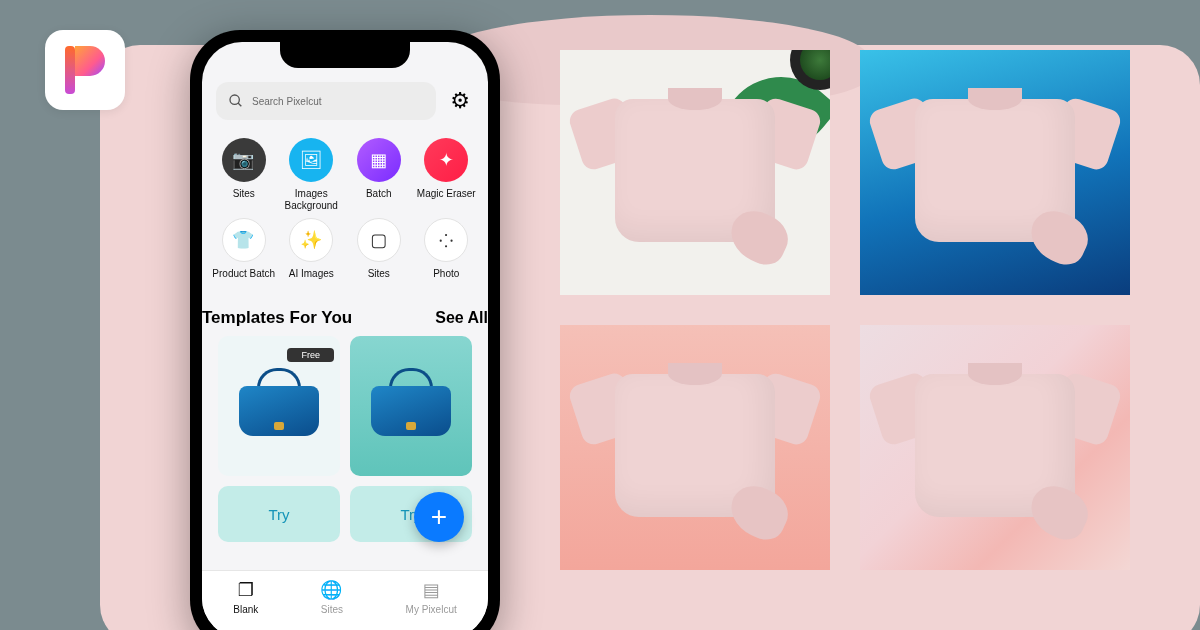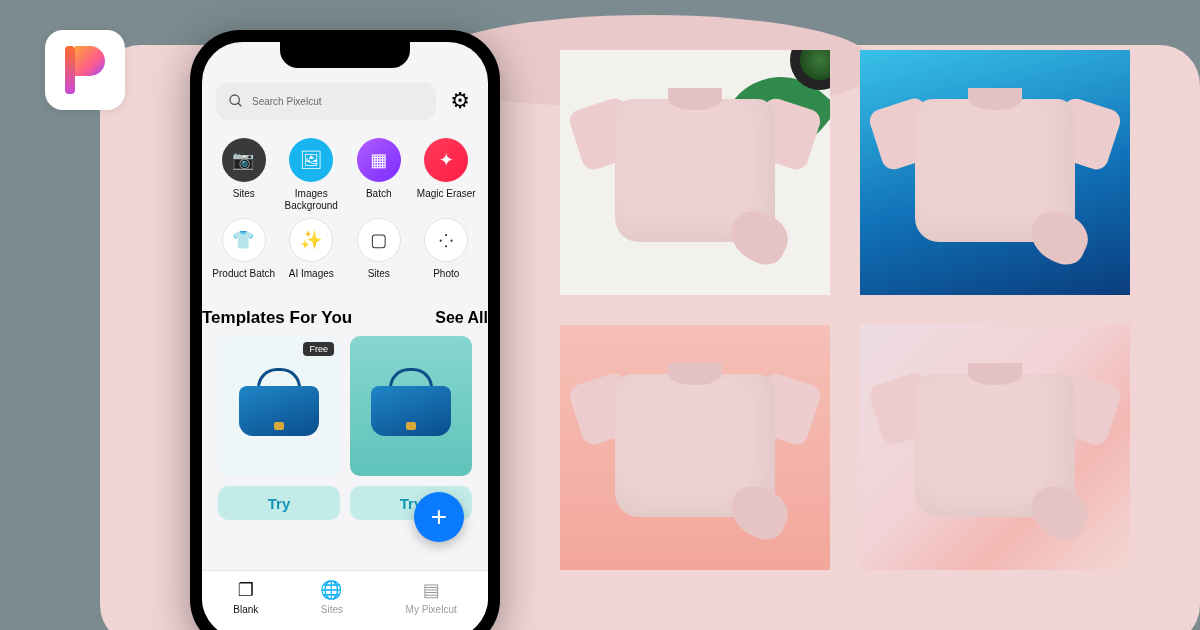--- a/index.html
+++ b/index.html
@@ -183,25 +183,25 @@
   border-radius: 10px;
   position: relative;
   overflow: hidden;
   display: flex;
   align-items: center;
   justify-content: center;
 }
 .template-card.teal { background: linear-gradient(180deg,#87d6d0,#5fc4ba); }
 .template-card .badge-free {
   position: absolute;
-  top: 6px; right: 6px;
+  top: 12px; right: 6px;
   background: #333;
   color: #fff;
   font-size: 9px;
-  padding: 2px 6px;
+  padding: 2px 14px;
   border-radius: 4px;
 }
 .handbag {
   width: 80px; height: 60px;
   position: relative;
 }
 .handbag .body {
   position: absolute;
   inset: 10px 0 0 0;
   background: linear-gradient(160deg,#1f86c7,#0a4d8c);
@@ -223,25 +223,25 @@
   border-radius: 20px 20px 0 0;
 }
 
 .try-row {
   display: flex;
   gap: 10px;
   padding: 10px 16px 0;
 }
 .try-btn {
   flex: 1;
-  height: 34px;
+  height: 56px;
   border-radius: 10px;
   background: #c3ece8;
   color: #1595b8;
-  font-weight: 700;
+  font-weight: 400;
   font-size: 15px;
   display: flex;
   align-items: center;
   justify-content: center;
 }
 
 .fab {
   position: absolute;
   right: 24px;
   bottom: 96px;

